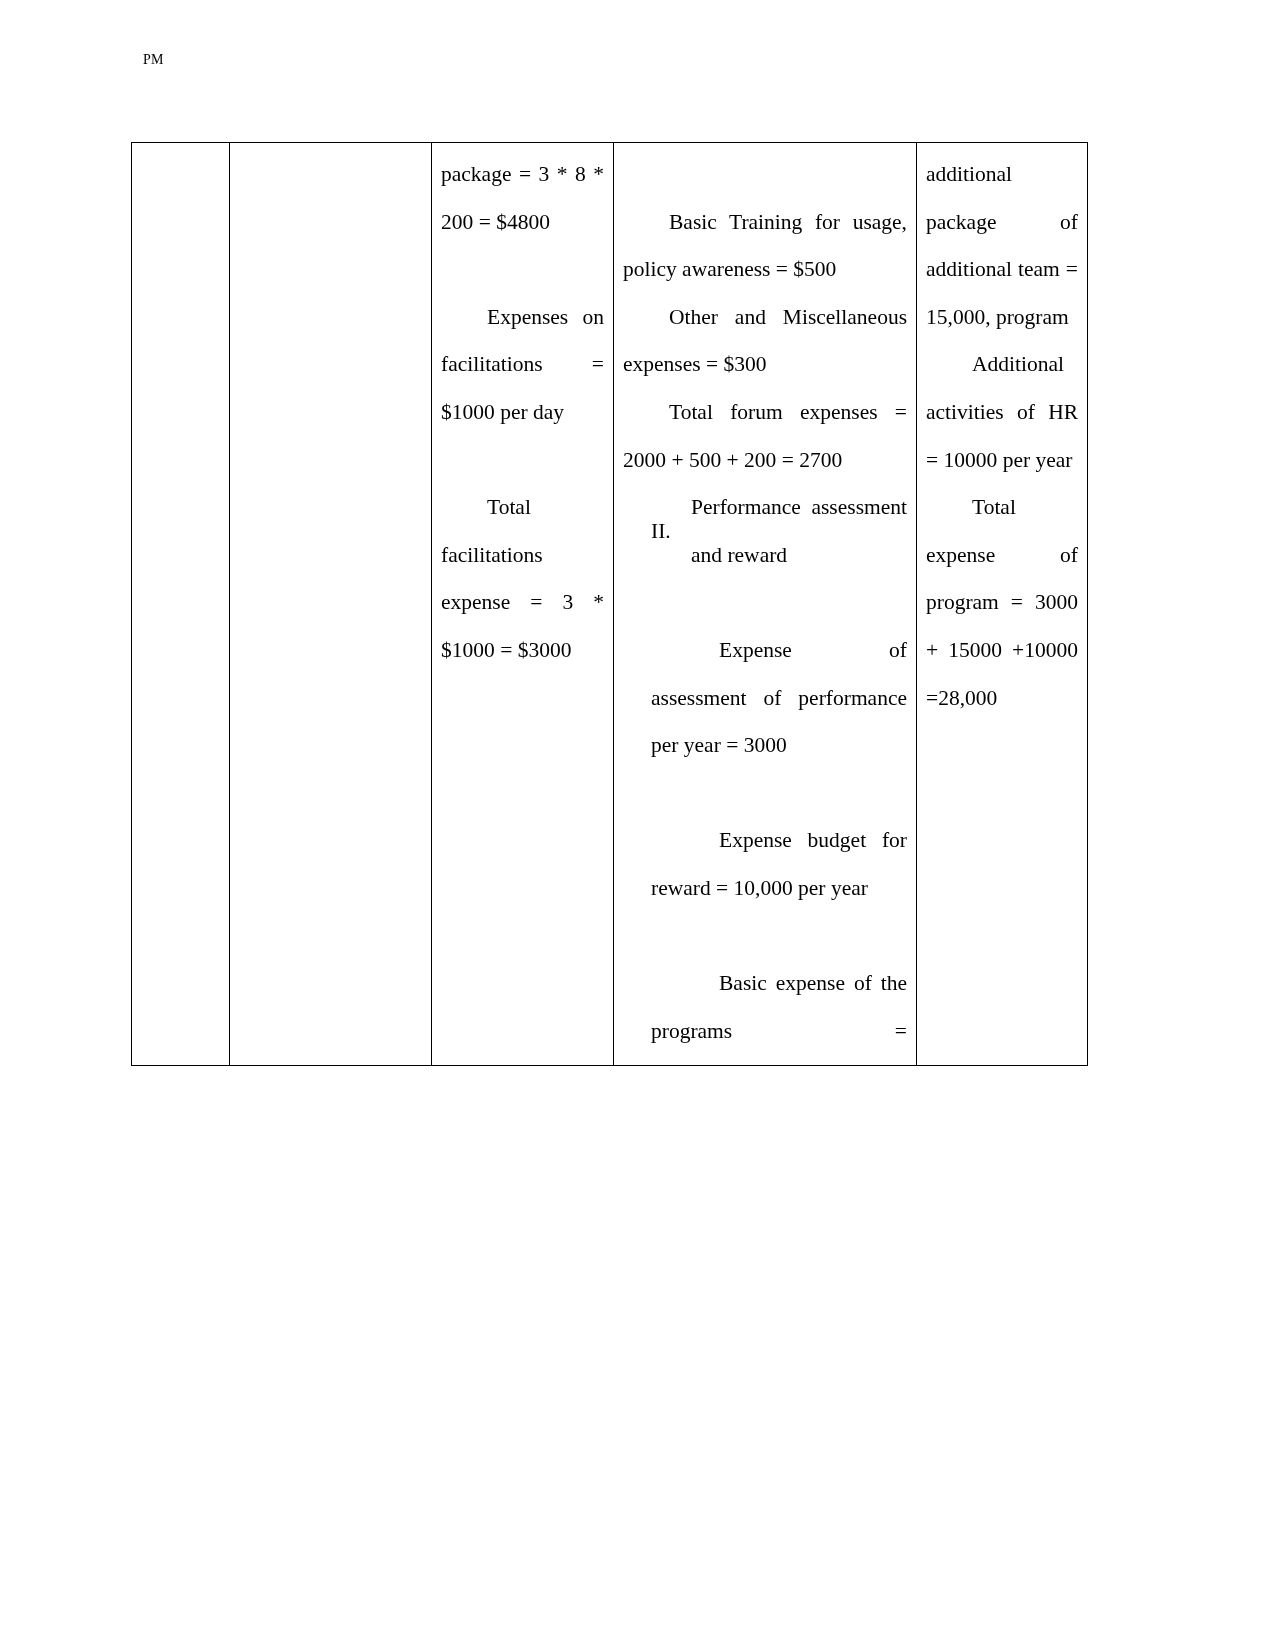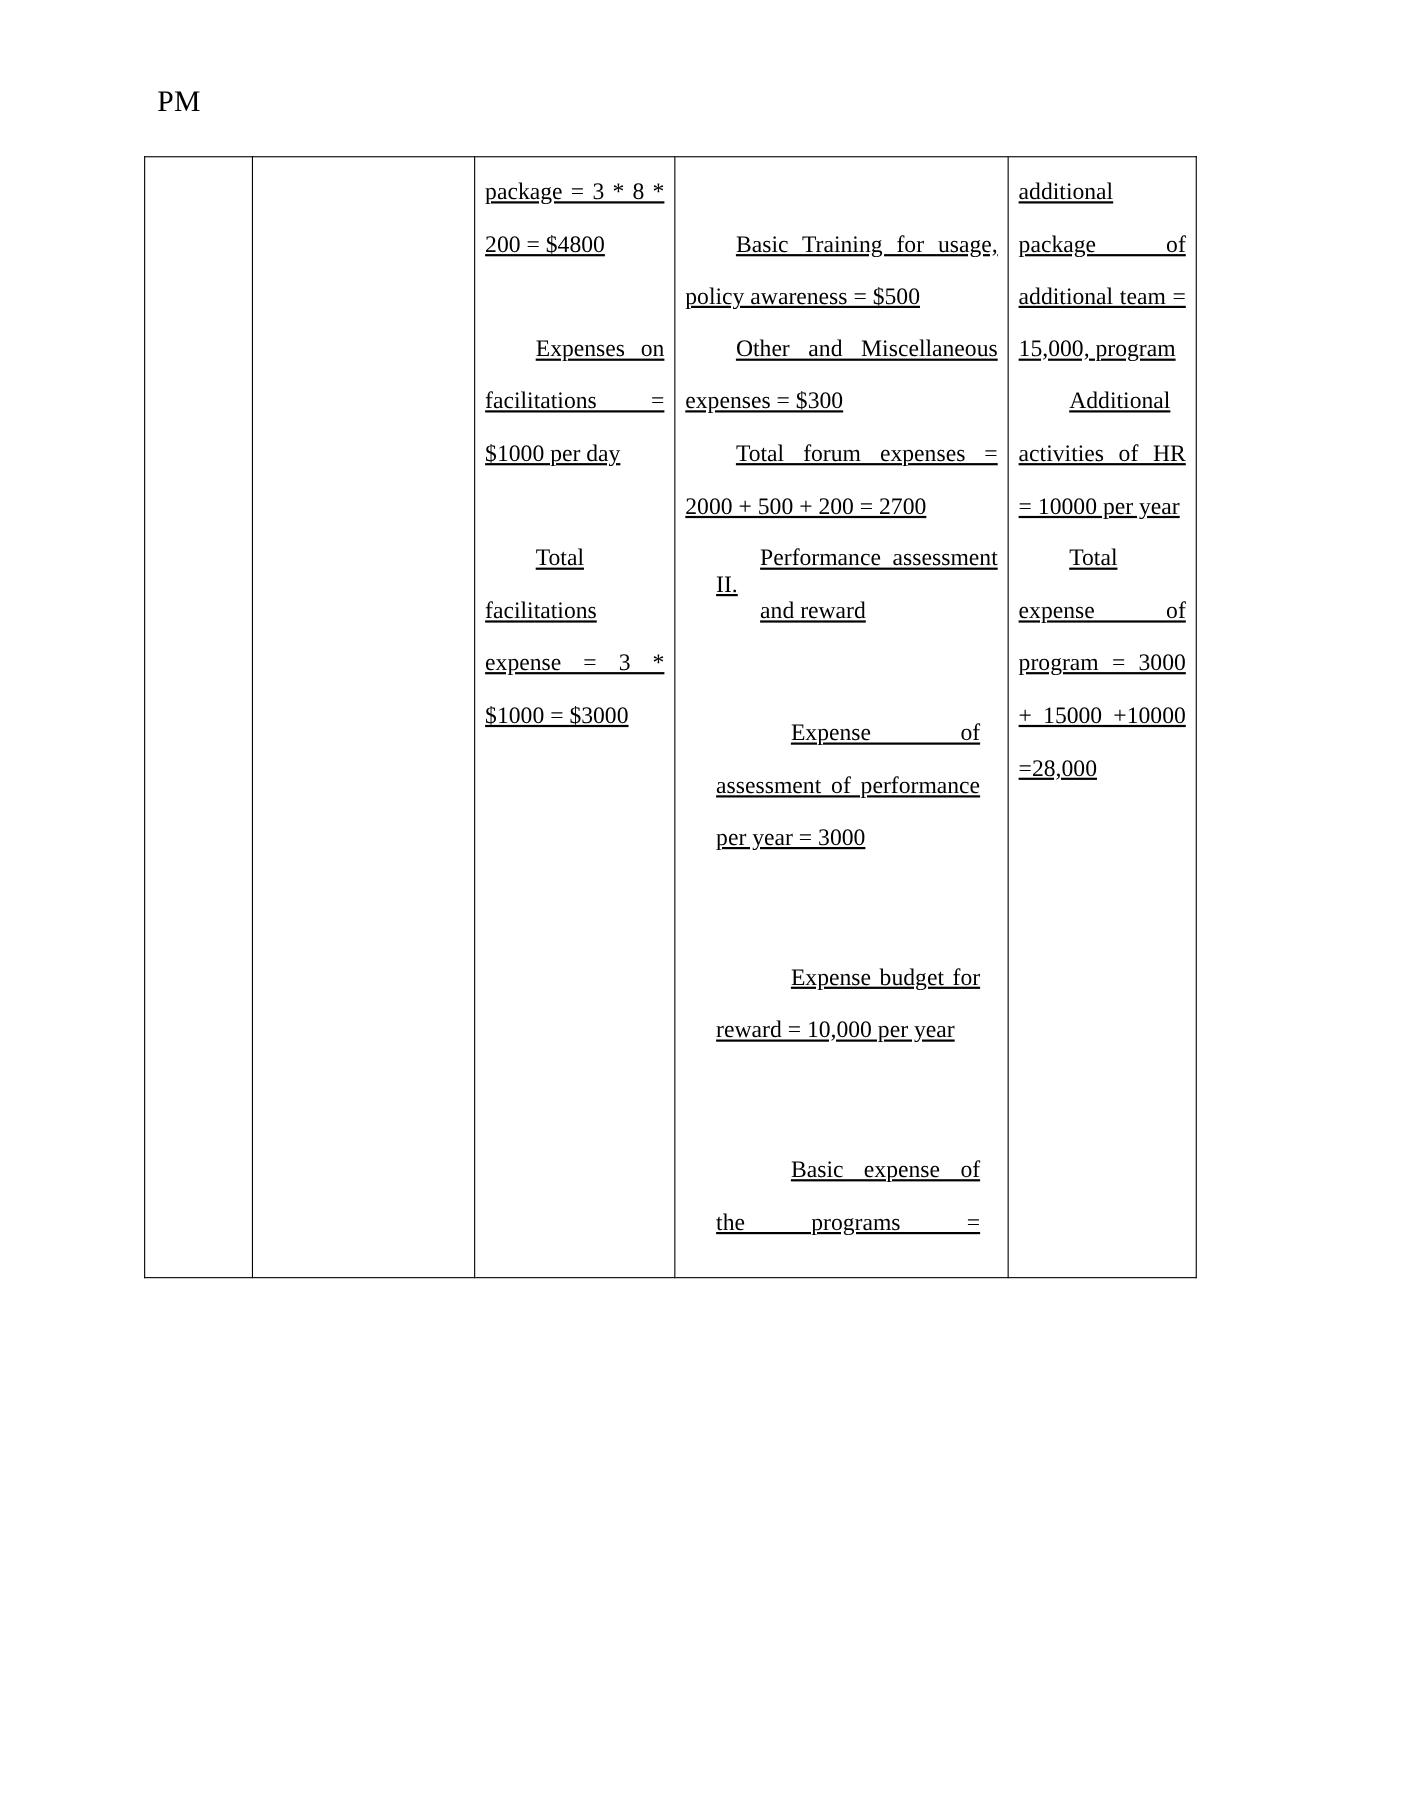--- a/index.html
+++ b/index.html
@@ -22,22 +22,22 @@
   .header-zone {
     position: absolute;
     left: 0;
     top: 0;
     width: 1275px;
     height: 130px;
   }
   .header-text {
     position: absolute;
     left: 143px;
-    top: 76px;
-    font-size: 27px;
+    top: 52px;
+    font-size: 14px;
     line-height: 1.2;
     letter-spacing: 0.2px;
     white-space: nowrap;
   }
   .table-wrap {
     position: absolute;
     left: 131px;
     top: 142px;
     width: 951px;
   }
@@ -48,21 +48,20 @@
   }
   table.doc-table td {
     border: 1px solid #000000;
     vertical-align: top;
     padding: 0;
     font-size: 21.5px;
     line-height: 47.6px;
   }
   .cell-inner {
     padding: 8px 9px 10px 9px;
-    text-decoration: underline;
   }
   td.c1 { width: 97px; }
   td.c2 { width: 201px; }
   td.c3 { width: 181px; }
   td.c4 { width: 302px; }
   td.c5 { width: 170px; }
 
   p.para {
     margin: 0;
     text-align: justify;
@@ -90,21 +89,21 @@
     box-sizing: border-box;
     text-align: left;
   }
   .listitem .txt {
     flex: 1 1 auto;
     text-align: justify;
     text-justify: inter-word;
     text-indent: 0;
   }
   p.indented {
-    margin: 16px;
+    margin: 0;
     margin-left: 28px;
     text-align: justify;
     text-justify: inter-word;
     text-indent: 68px;
   }
   
   .stretch {
     text-align-last: justify;
   }
 </style>

